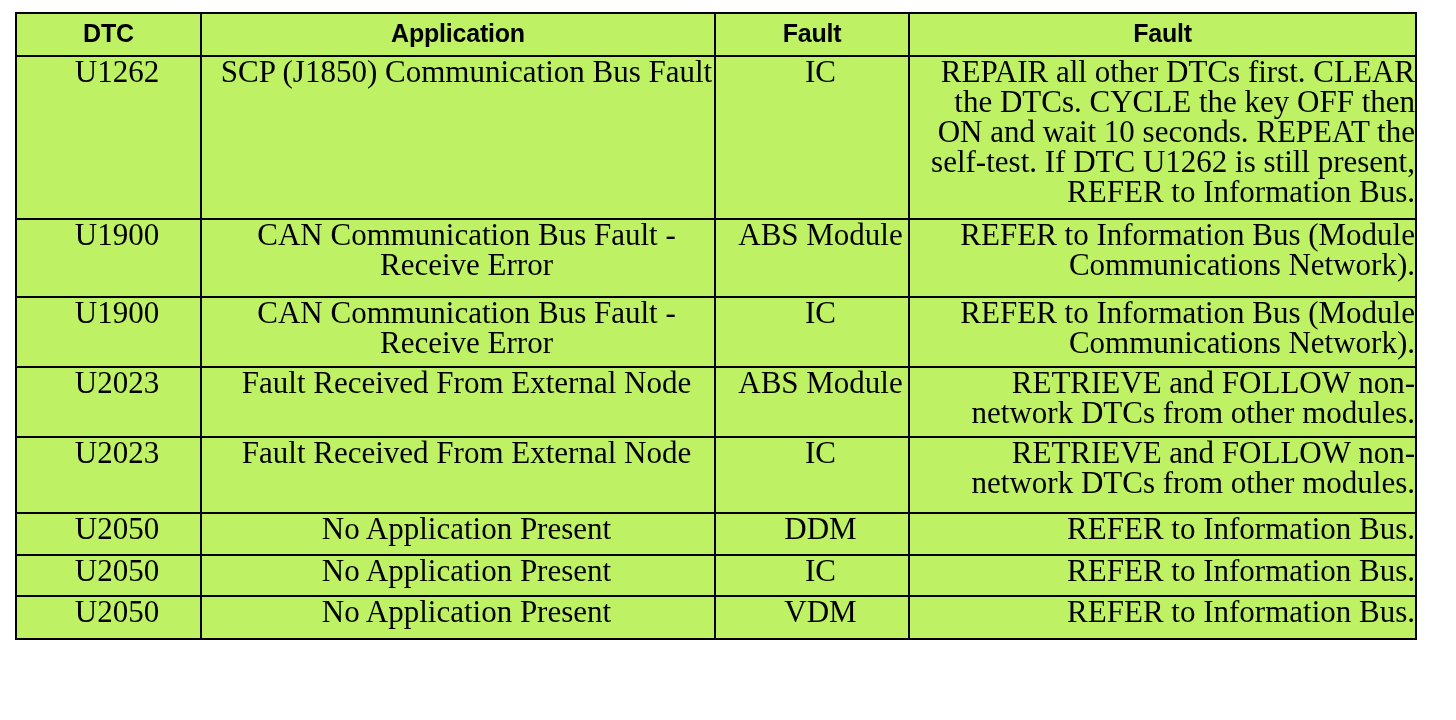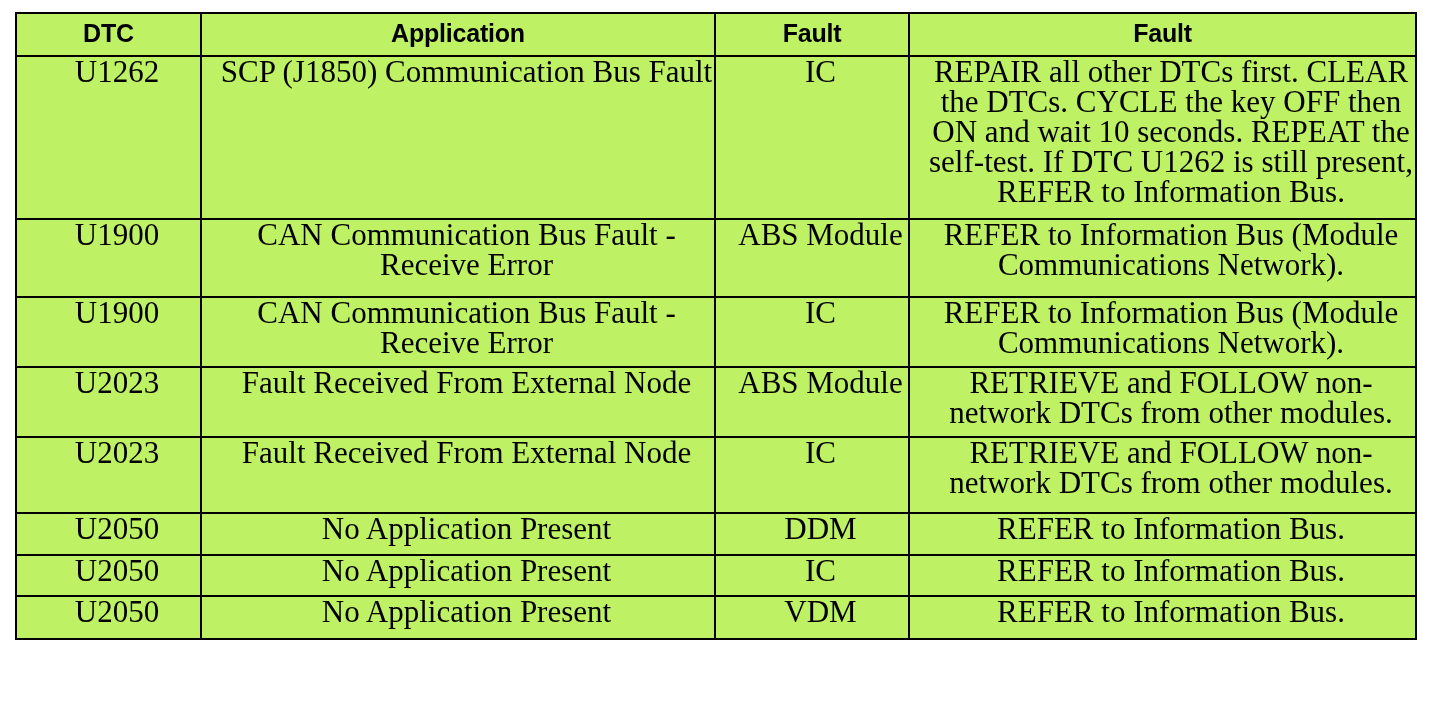--- a/index.html
+++ b/index.html
@@ -71,21 +71,21 @@
   .cell-desc {
     text-align: center;
     padding: 7px 6px 6px 12px;
     border-radius: 32px;
   }
   .cell-src {
     text-align: center;
     padding: 7px 4px 6px 4px;
   }
   .cell-act {
-    text-align: center;
+    text-align: right;
     padding: 7px 8px 6px 11px;
   }
 
   
   tr[data-row="0"] td { height: 161px; }
   tr[data-row="1"] td { height: 76px; }
   tr[data-row="2"] td { height: 68px; }
   tr[data-row="3"] td { height: 42px; }
   tr[data-row="4"] td { height: 68px; }
   tr[data-row="5"] td { height: 74px; }

